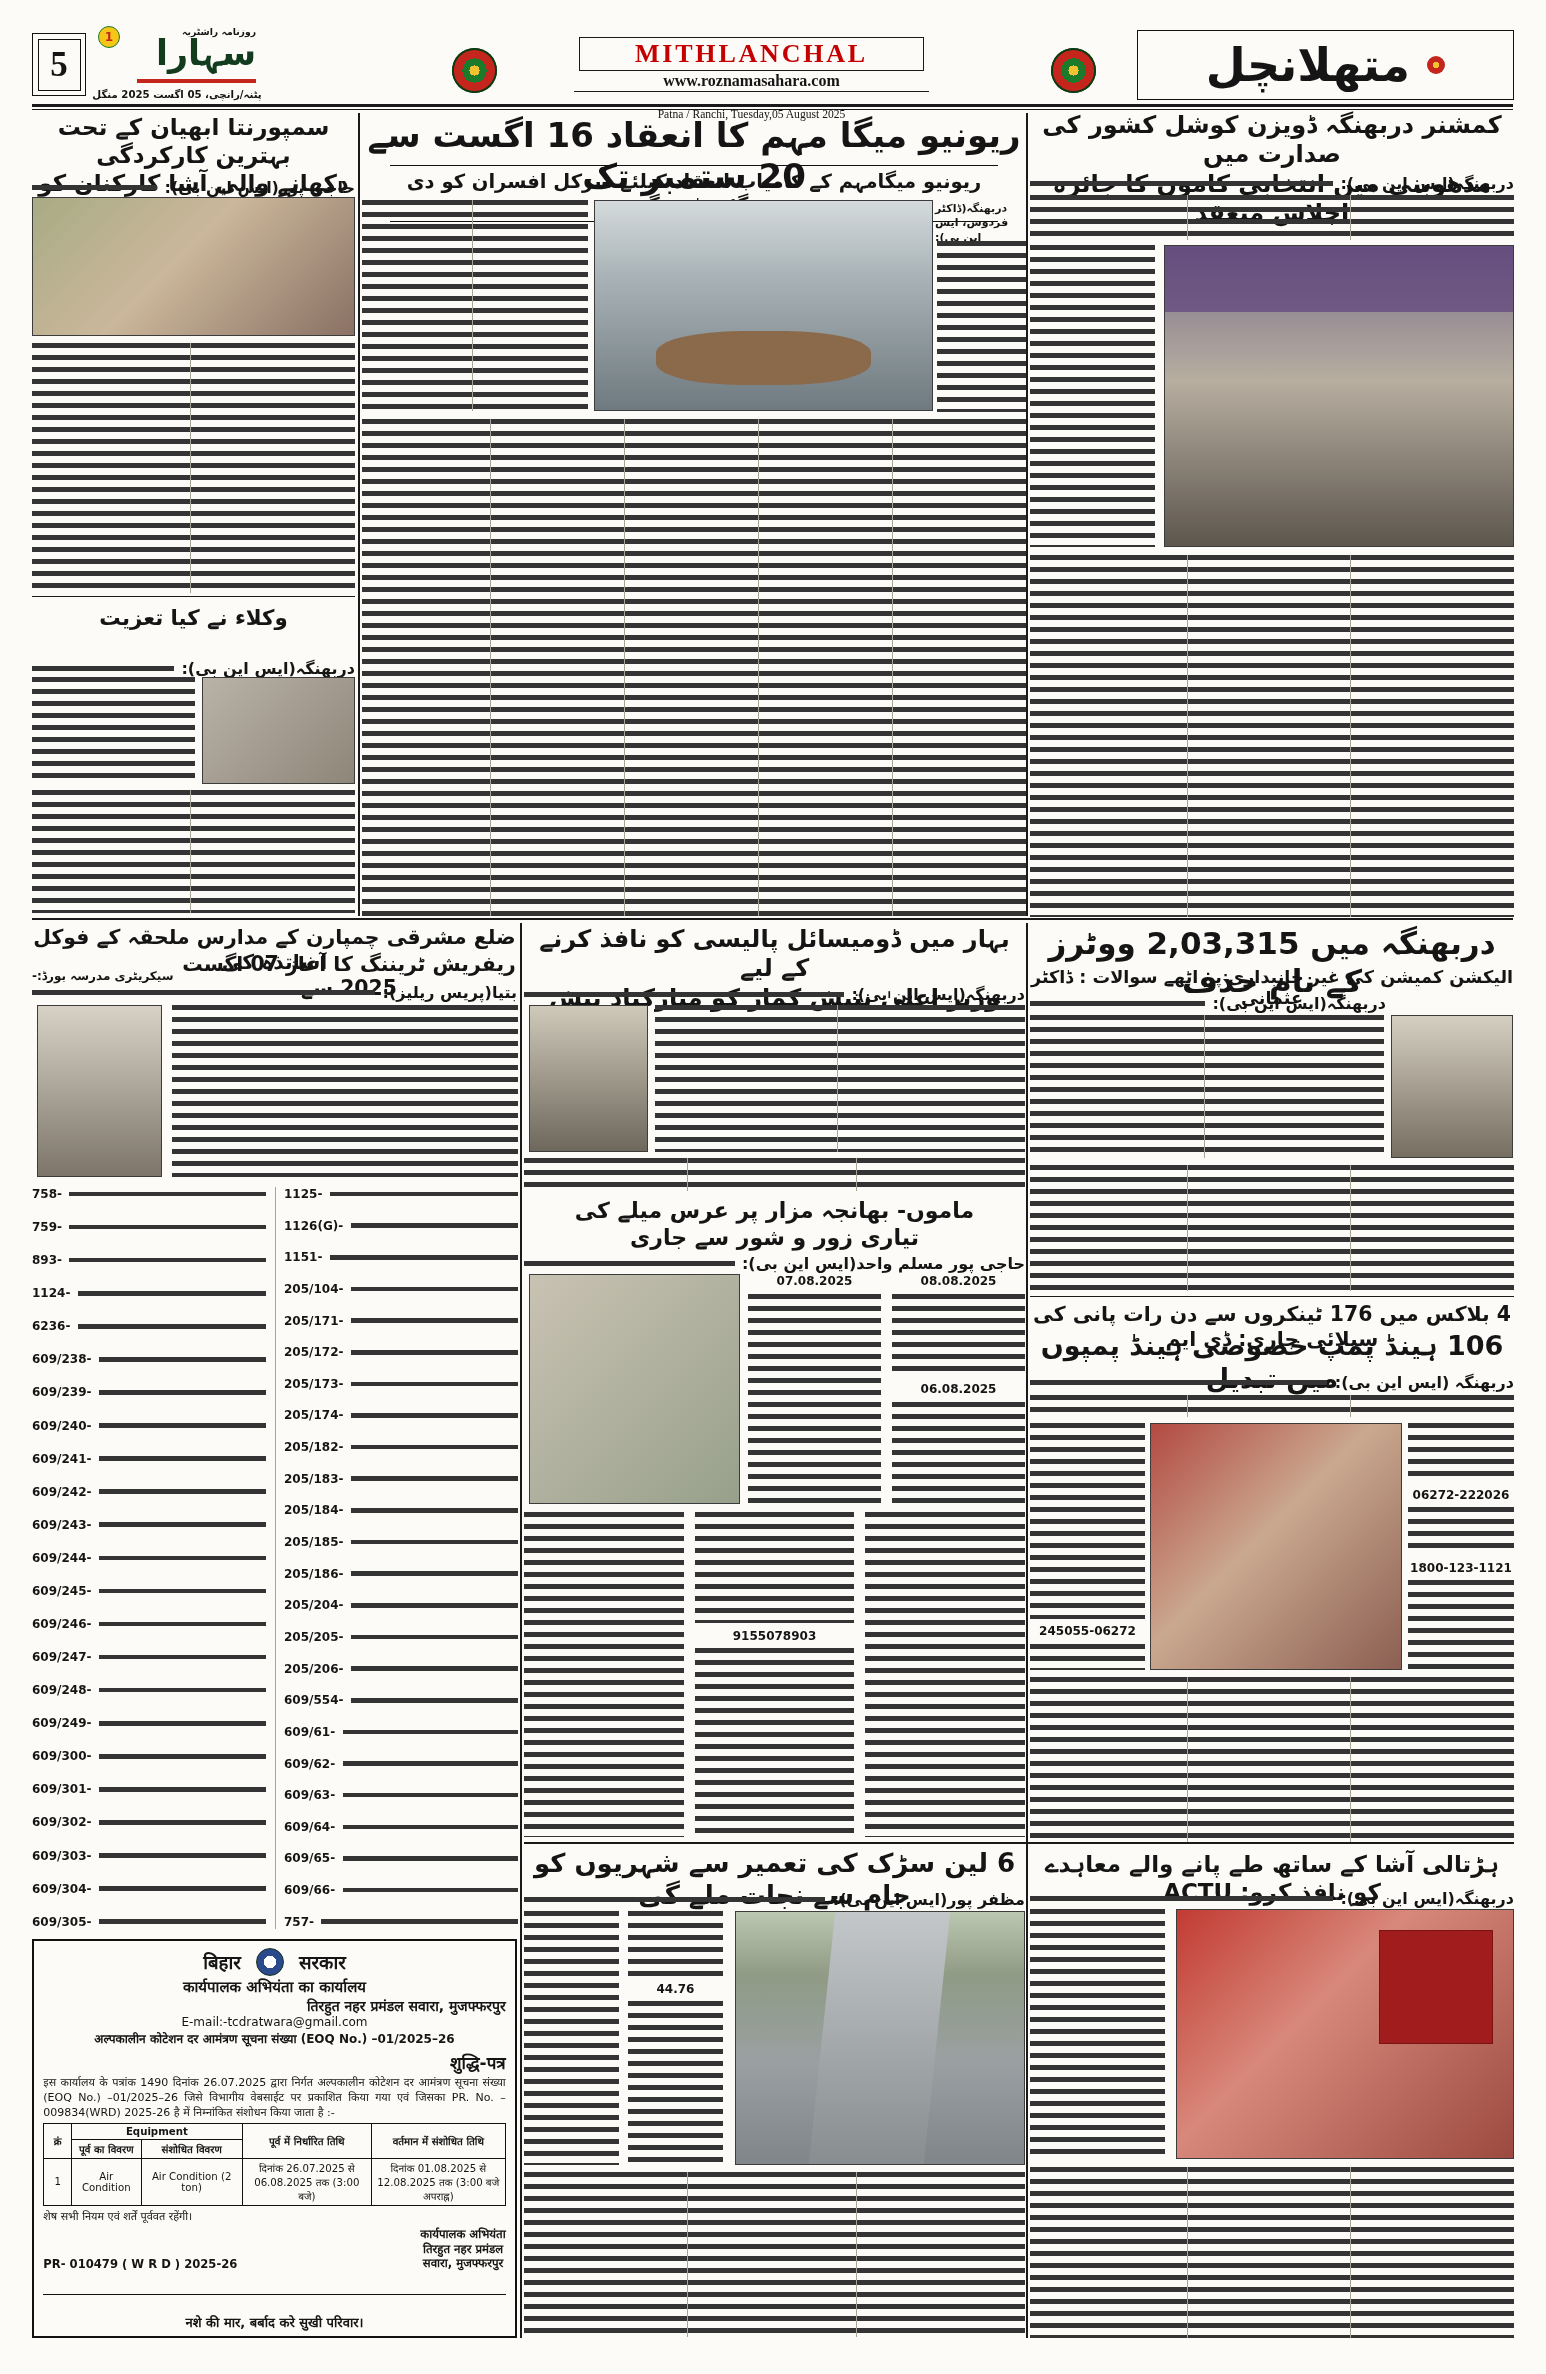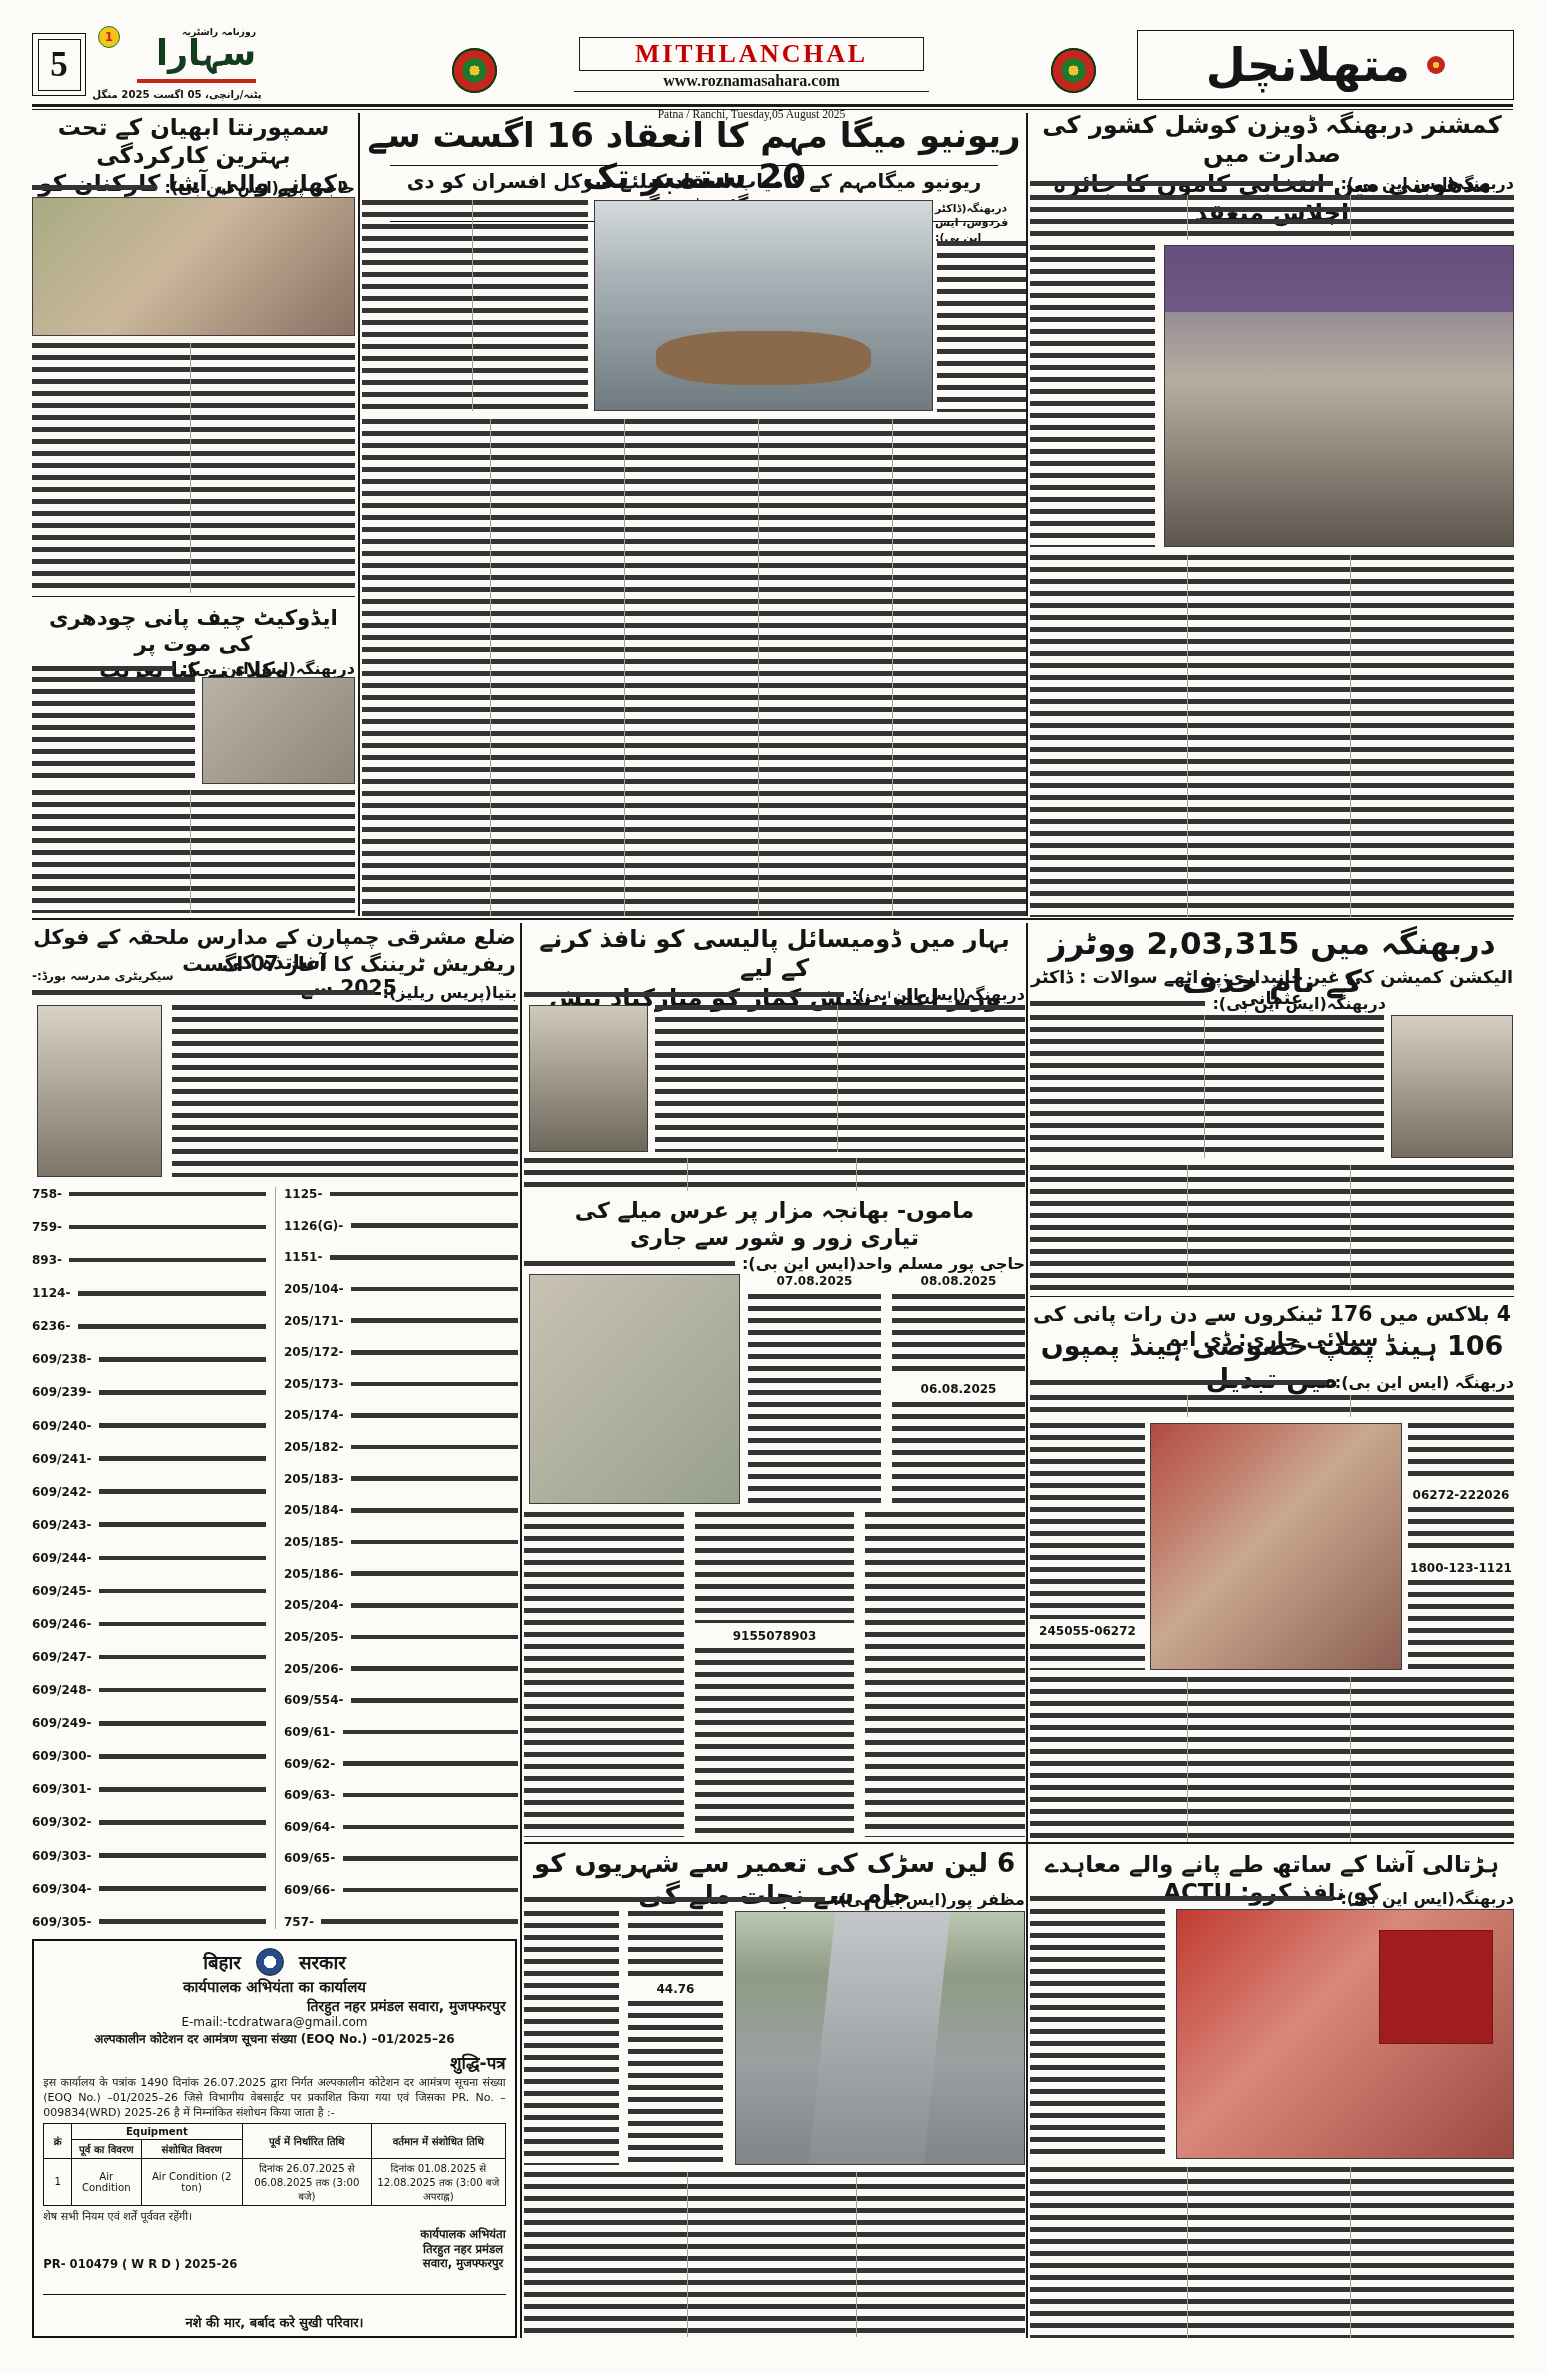--- a/index.html
+++ b/index.html
@@ -94,21 +94,20 @@
     <div class="photo" style="left:32px;top:197px;width:323px;height:139px;background:linear-gradient(135deg,#a8ab84,#cbb79b 45%,#8a7164)"></div>
     <div class="abs cols" style="left:32px;top:343px;width:323px;height:250px">
         <div class="col sim"></div>
         <div class="col sim"></div>
       </div>
   </section>
 
   <div class="hrule" style="left:32px;top:596px;width:323px;height:1.4px"></div>
   <section>
     <div class="abs h-ur" style="left:32px;top:605px;width:323px;font-size:21.3px">
-      <div>ایڈوکیٹ چیف پانی چودھری کی موت پر</div>
       <div>وکلاء نے کیا تعزیت</div>
     </div>
     <div class="abs byrow" style="left:32px;top:659px;width:323px">
       <span class="byline">دربھنگہ(ایس این بی):</span>
       <span class="bline"></span>
     </div>
     <div class="photo" style="left:202px;top:677px;width:153px;height:107px;background:linear-gradient(135deg,#b9b2a6,#8f867a)"></div>
     <div class="abs sim" style="left:32px;top:677px;width:163px;height:107px"></div>
     <div class="abs cols" style="left:32px;top:790px;width:323px;height:123px">
         <div class="col sim"></div>

